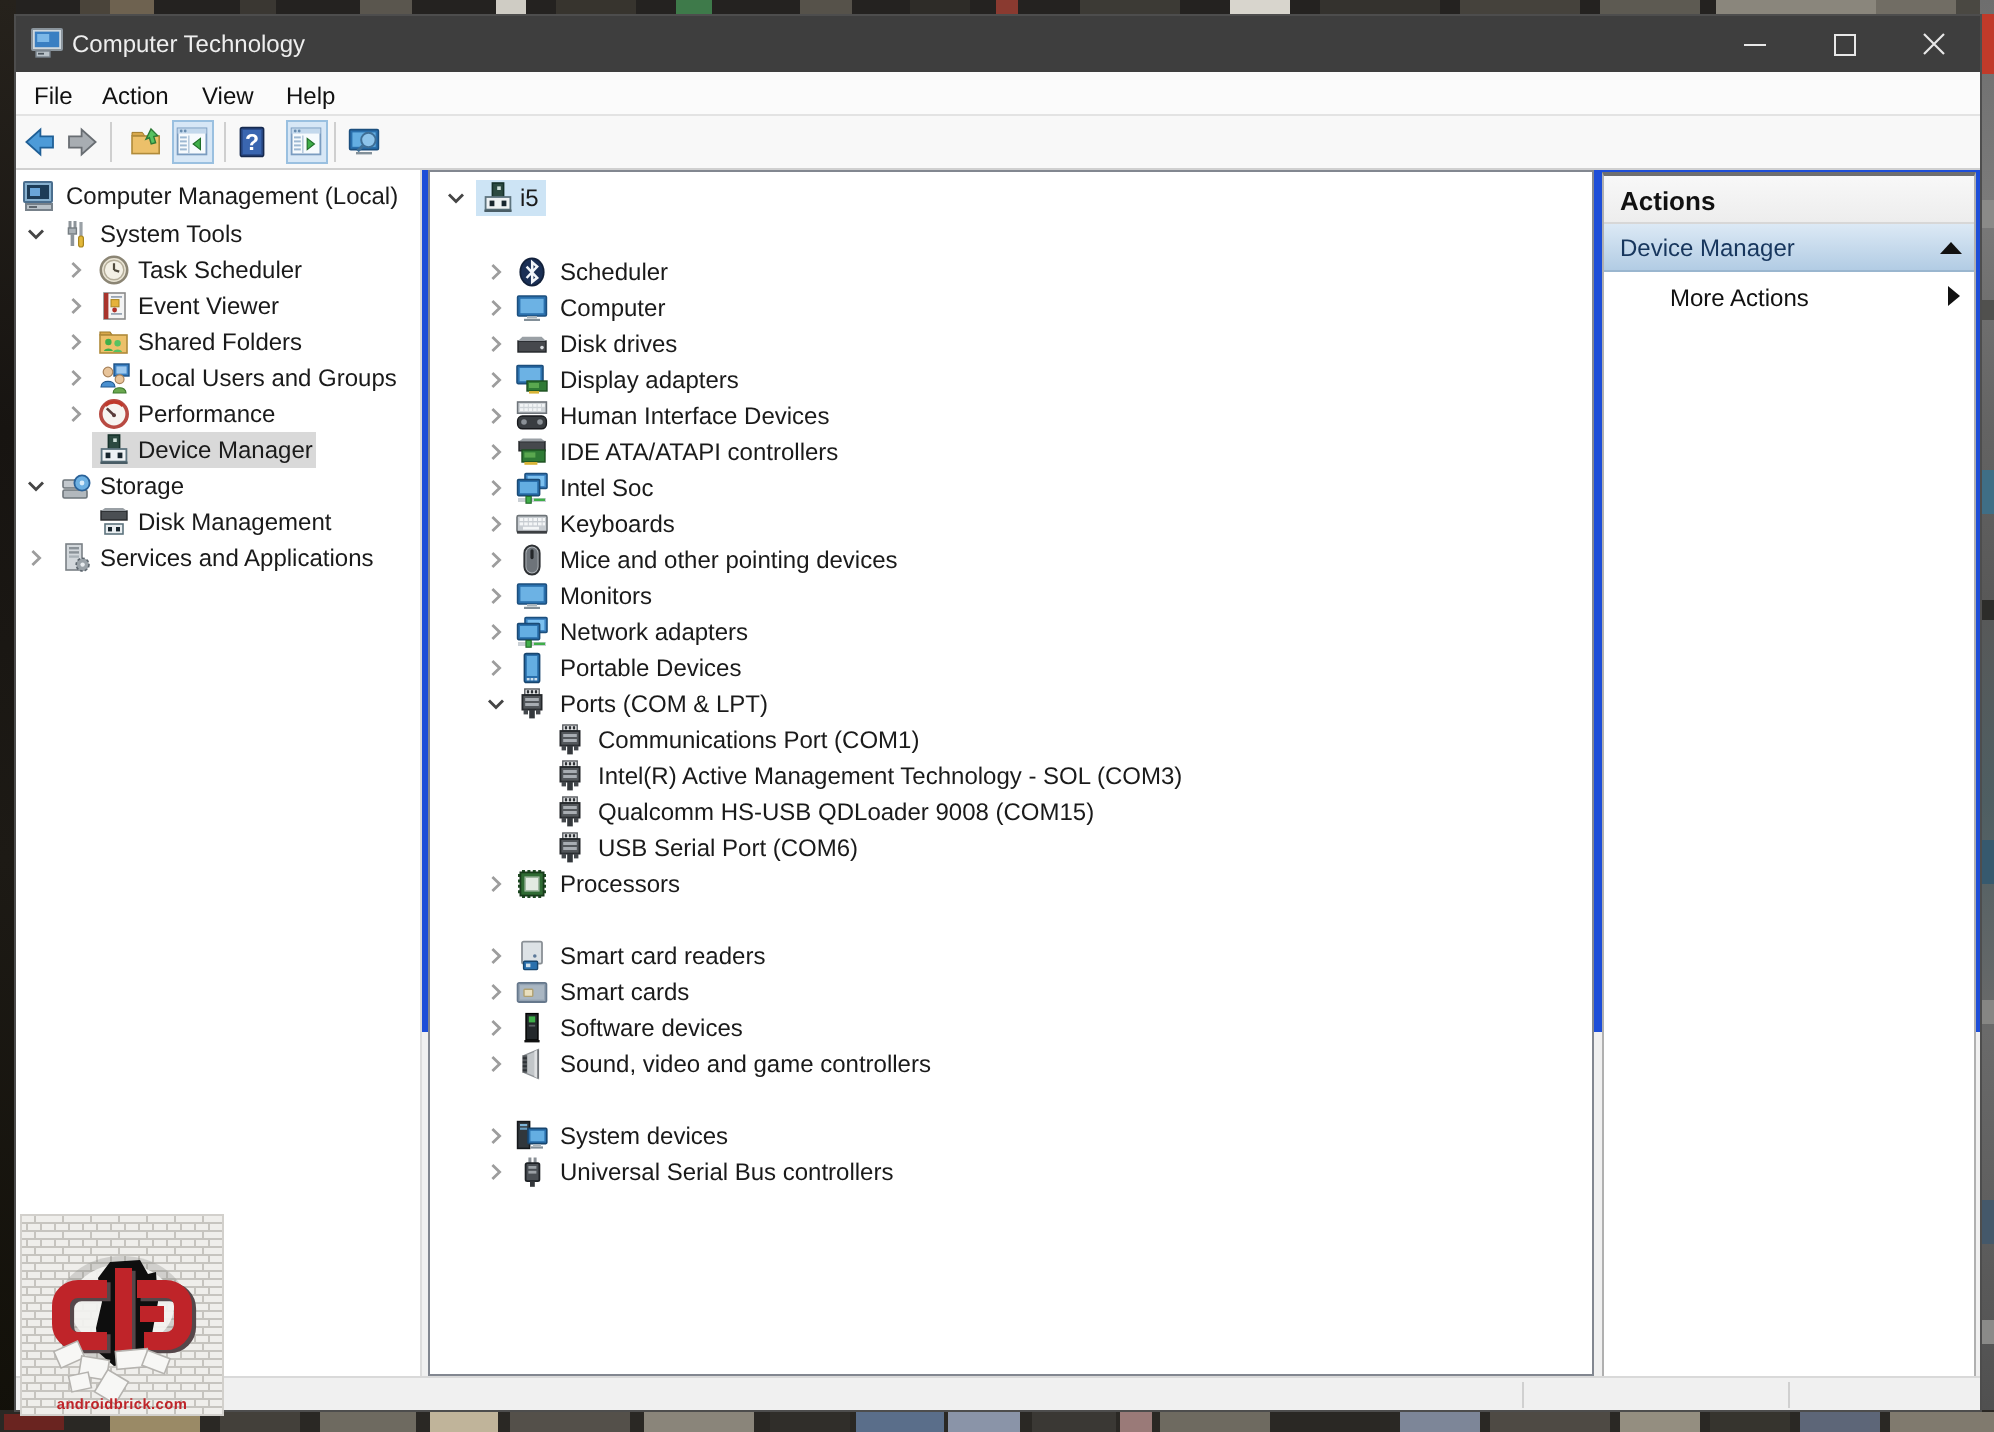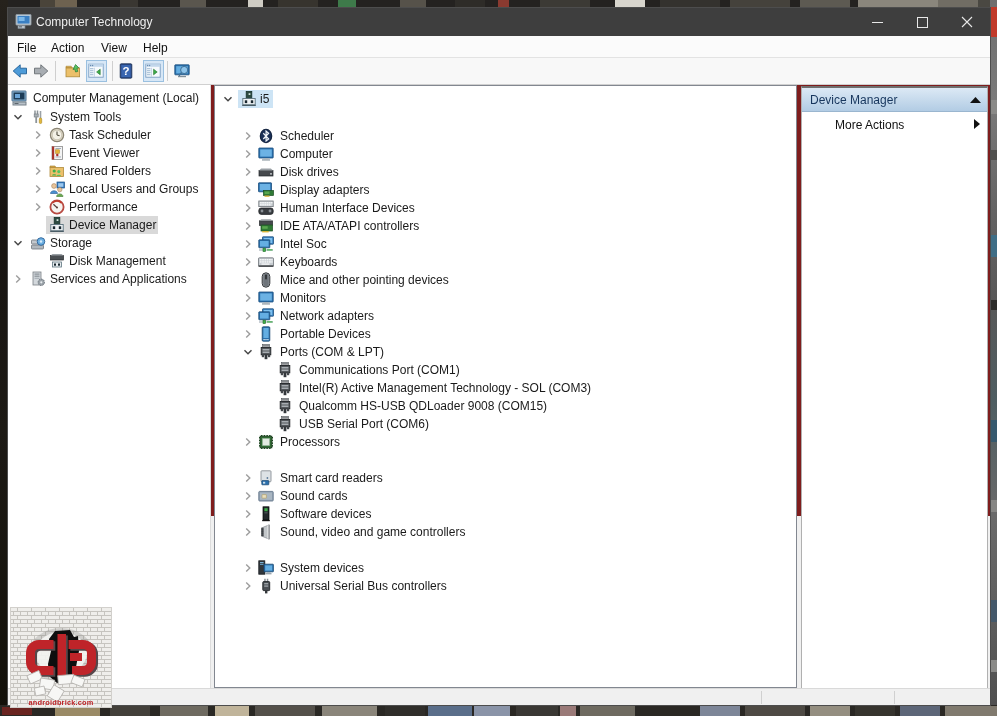--- a/index.html
+++ b/index.html
@@ -11,21 +11,21 @@
 .titlebar .ttxt{position:absolute;left:28px;top:7px;font-size:12px;color:#eee}
 .capbtn{position:absolute;top:0;width:45px;height:28px}
 .menubar{position:absolute;left:0;top:28px;width:100%;height:22px;background:#fbfbfb;
  border-bottom:1px solid #e3e3e3}
 .menubar span{position:absolute;top:5px;font-size:12px;color:#111}
 .toolbar{position:absolute;left:0;top:50px;width:100%;height:27px;background:#f8f8f8;
  border-bottom:1px solid #d0d0d0}
 .tbi{position:absolute;top:5px;width:16px;height:16px}
 .tbox{position:absolute;top:2px;width:21px;height:22px;background:#d7e7f6;border:1px solid #9ac0e0}
 .tsep{position:absolute;top:3px;width:1px;height:20px;background:#cfcfcf}
-.content{position:absolute;left:0;top:77px;width:100%;height:431px;background:#7f1d1d}
+.content{position:absolute;left:0;top:77px;width:100%;height:431px;background:#1d4ed8}
 .leftpane{position:absolute;left:0;top:0;width:203px;height:603px;background:#fff;
  border-right:1px solid #dcdcdc;overflow:hidden}
 .centerpane{position:absolute;left:206px;top:0;width:583px;height:603px;background:#fff;
  border:1px solid #828790;overflow:hidden}
 .actions{position:absolute;left:793px;top:1px;width:187px;height:602px;background:#fff;
  border-top:2px solid #6f6f6f;border-left:1px solid #b0b0b0;border-right:1px solid #b0b0b0}
 .acthead{height:24px;background:linear-gradient(#f8f8f8,#ededed);border-bottom:1px solid #d7d7d7;
  font-size:13px;font-weight:bold;color:#111;padding:5px 0 0 8px}
 .actsel{position:relative;height:24px;background:linear-gradient(#dce9f5,#b2cce4);
  border-bottom:1px solid #9ab6cf;font-size:12px;color:#17365d;padding:5px 0 0 8px}
@@ -760,21 +760,21 @@
               <path d="M3.2 1.5 L6.8 5 L3.2 8.5" stroke="#9d9d9d" stroke-width="1.4" fill="none"></path>
             </svg>
           </span>
           <span class="ic" style="left:43px;top:1px">
             <svg width="16" height="16" viewBox="0 0 16 16">
               <rect x="0.8" y="3.4" width="14.4" height="9.6" rx="0.8" fill="#93a2b2" stroke="#66788c" stroke-width="0.9"></rect>
               <rect x="2" y="4.6" width="12" height="7.2" fill="#a9b6c2"></rect>
               <rect x="4" y="6.6" width="4.4" height="3.6" rx="0.4" fill="#e9dfbe" stroke="#b0a070" stroke-width="0.7"></rect>
             </svg>
           </span>
-          <span class="tx " style="left:65px">Sound cards</span>
+          <span class="tx " style="left:65px">Smart cards</span>
         </div>
         <div class="row" style="top:419px;height:18px">
           <span class="ch" style="left:28px">
             <svg width="10" height="10" viewBox="0 0 10 10">
               <path d="M3.2 1.5 L6.8 5 L3.2 8.5" stroke="#9d9d9d" stroke-width="1.4" fill="none"></path>
             </svg>
           </span>
           <span class="ic" style="left:43px;top:1px">
             <svg width="16" height="16" viewBox="0 0 16 16">
               <rect x="5" y="0.8" width="6" height="13.2" fill="#23282b" stroke="#000" stroke-width="0.7"></rect>
@@ -838,20 +838,21 @@
               <rect x="4.8" y="3.6" width="6.9" height="9" rx="0.8" fill="#4a4f54" stroke="#1e2226" stroke-width="0.9"></rect>
               <rect x="6.2" y="5" width="4" height="1.4" fill="#9aa0a5"></rect>
               <rect x="6.2" y="7.4" width="4" height="1.4" fill="#9aa0a5"></rect>
               <rect x="7" y="12.6" width="2.4" height="2.8" fill="#33373b"></rect>
             </svg>
           </span>
           <span class="tx " style="left:65px">Universal Serial Bus controllers</span>
         </div>
       </div>
       <div class="actions">
+        <div class="acthead">Actions</div>
         <div class="actsel">Device Manager<svg style="position:absolute;right:6px;top:9px" width="11" height="6" viewBox="0 0 11 6">
             <polygon points="5.5,0 11,6 0,6" fill="#111"></polygon>
           </svg></div>
         <div class="actmore">More Actions<svg style="position:absolute;right:7px;top:7px" width="6" height="10" viewBox="0 0 6 10">
             <polygon points="0,0 6,5 0,10" fill="#111"></polygon>
           </svg></div>
       </div>
     </div>
     <div class="statusbar">
       <span style="position:absolute;left:753px;top:2px;width:1px;height:13px;background:#d0d0d0"></span>

